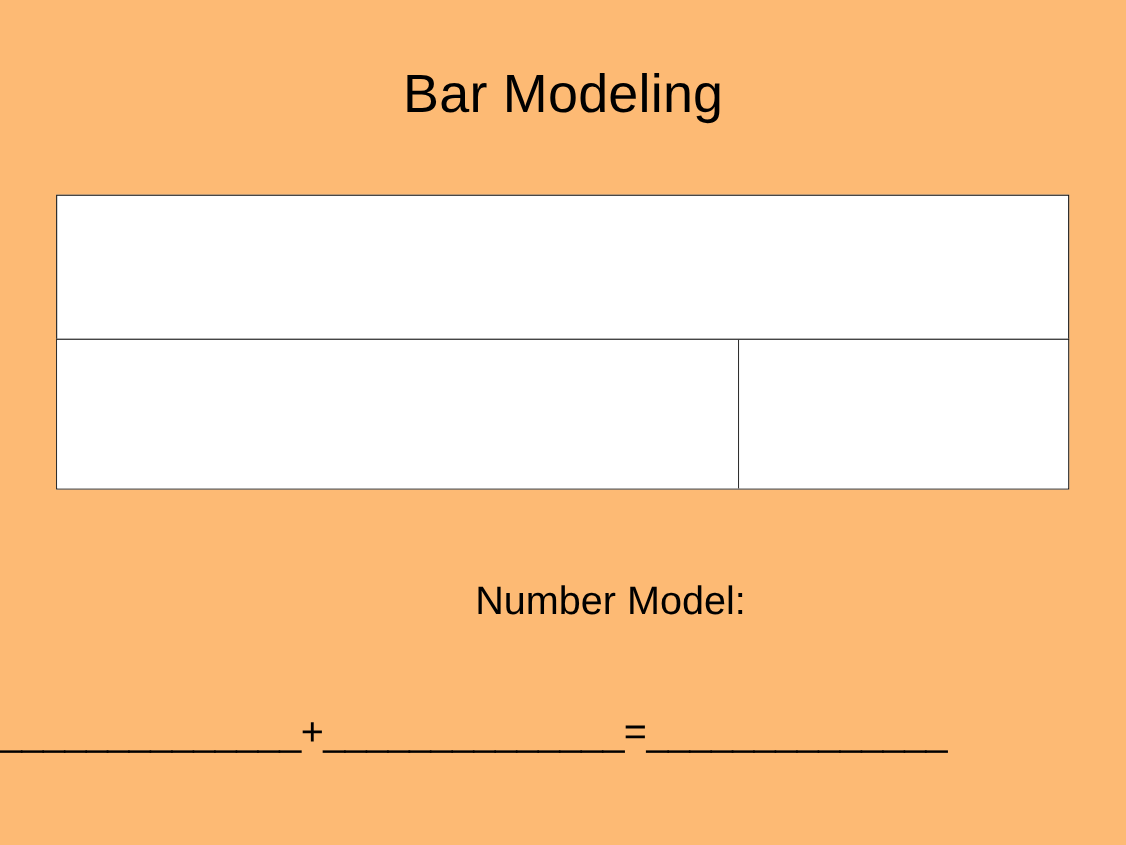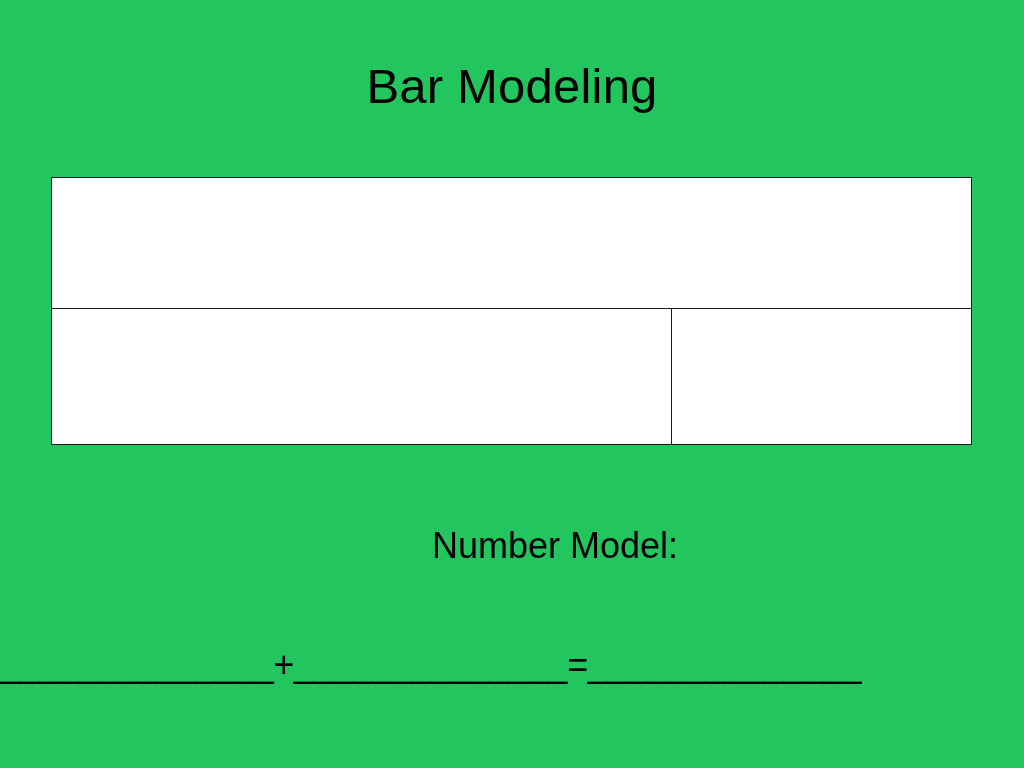--- a/index.html
+++ b/index.html
@@ -16,21 +16,21 @@
     color: #000000;
     position: relative;
   }
 
   .slide {
     position: absolute;
     left: 0;
     top: 0;
     width: 1024px;
     height: 768px;
-    background: #22c55e;
+    background: #fdba74;
   }
 
   
   .slide-title {
     position: absolute;
     left: 0;
     top: 58px;
     width: 1024px;
     text-align: center;
     font-size: 49px;

